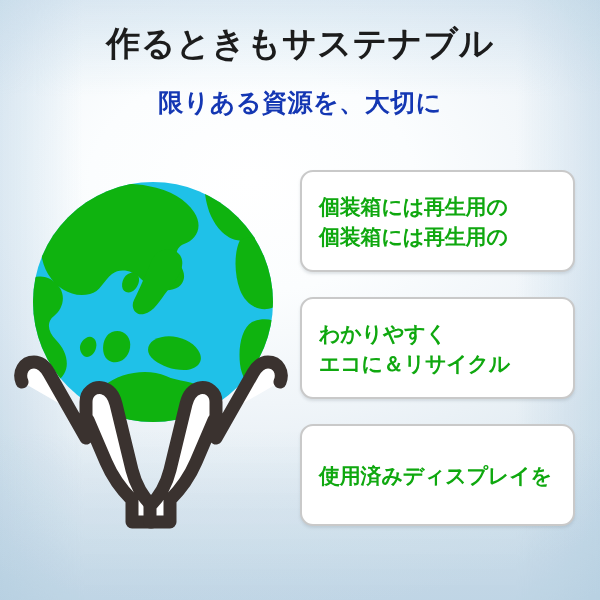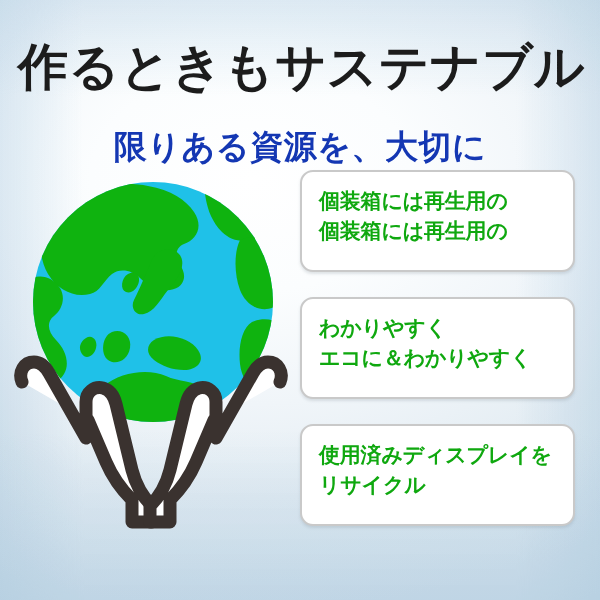--- a/index.html
+++ b/index.html
@@ -43,33 +43,33 @@
 
   .headings {
     position: absolute;
     left: 0;
     top: 0;
     width: 600px;
     text-align: center;
     z-index: 5;
   }
   #main-title {
-    margin: 18px;
+    margin: 3px;
     padding-top: 20px;
-    font-size: 50px;
+    font-size: 34px;
     line-height: 1.18;
     font-weight: bold;
     letter-spacing: 0.5px;
     color: #1c1c1c;
     white-space: nowrap;
   }
   #sub-title {
-    margin: 4px;
+    margin: 12px;
     padding-top: 12px;
-    font-size: 33px;
+    font-size: 25px;
     line-height: 1.2;
     font-weight: bold;
     letter-spacing: 0.5px;
     color: #1437b3;
     white-space: nowrap;
   }
 
   
   #illustration {
     position: absolute;
@@ -98,21 +98,21 @@
     width: 275px;
     background: #ffffff;
     border: 2px solid #c9c9c9;
     border-radius: 13px;
     box-shadow: 0 2px 3px rgba(120,130,140,0.22);
     padding: 14px 16px 13px 17px;
     margin-bottom: 25px;
     min-height: 102px;
     display: flex;
     flex-direction: column;
-    justify-content: flex-start;
+    justify-content: center;
   }
   .callout:last-child {
     margin-bottom: 0;
   }
   .callout .line {
     color: #0fa80f;
     font-size: 21px;
     font-weight: bold;
     line-height: 1.42;
     letter-spacing: -0.2px;
@@ -200,22 +200,21 @@
 
   <div id="callouts">
 
     <div class="callout">
       <span class="line">個装箱には再生用の</span>
       <span class="line">個装箱には再生用の</span>
     </div>
 
     <div class="callout">
       <span class="line">わかりやすく</span>
-      <span class="line">エコに＆わかりやすく</span>
+      <span class="line">エコに＆リサイクル</span>
     </div>
 
     <div class="callout">
       <span class="line">使用済みディスプレイを</span>
-      <span class="line">リサイクル</span>
     </div>
 
   </div>
 </div>
 
 </body></html>

